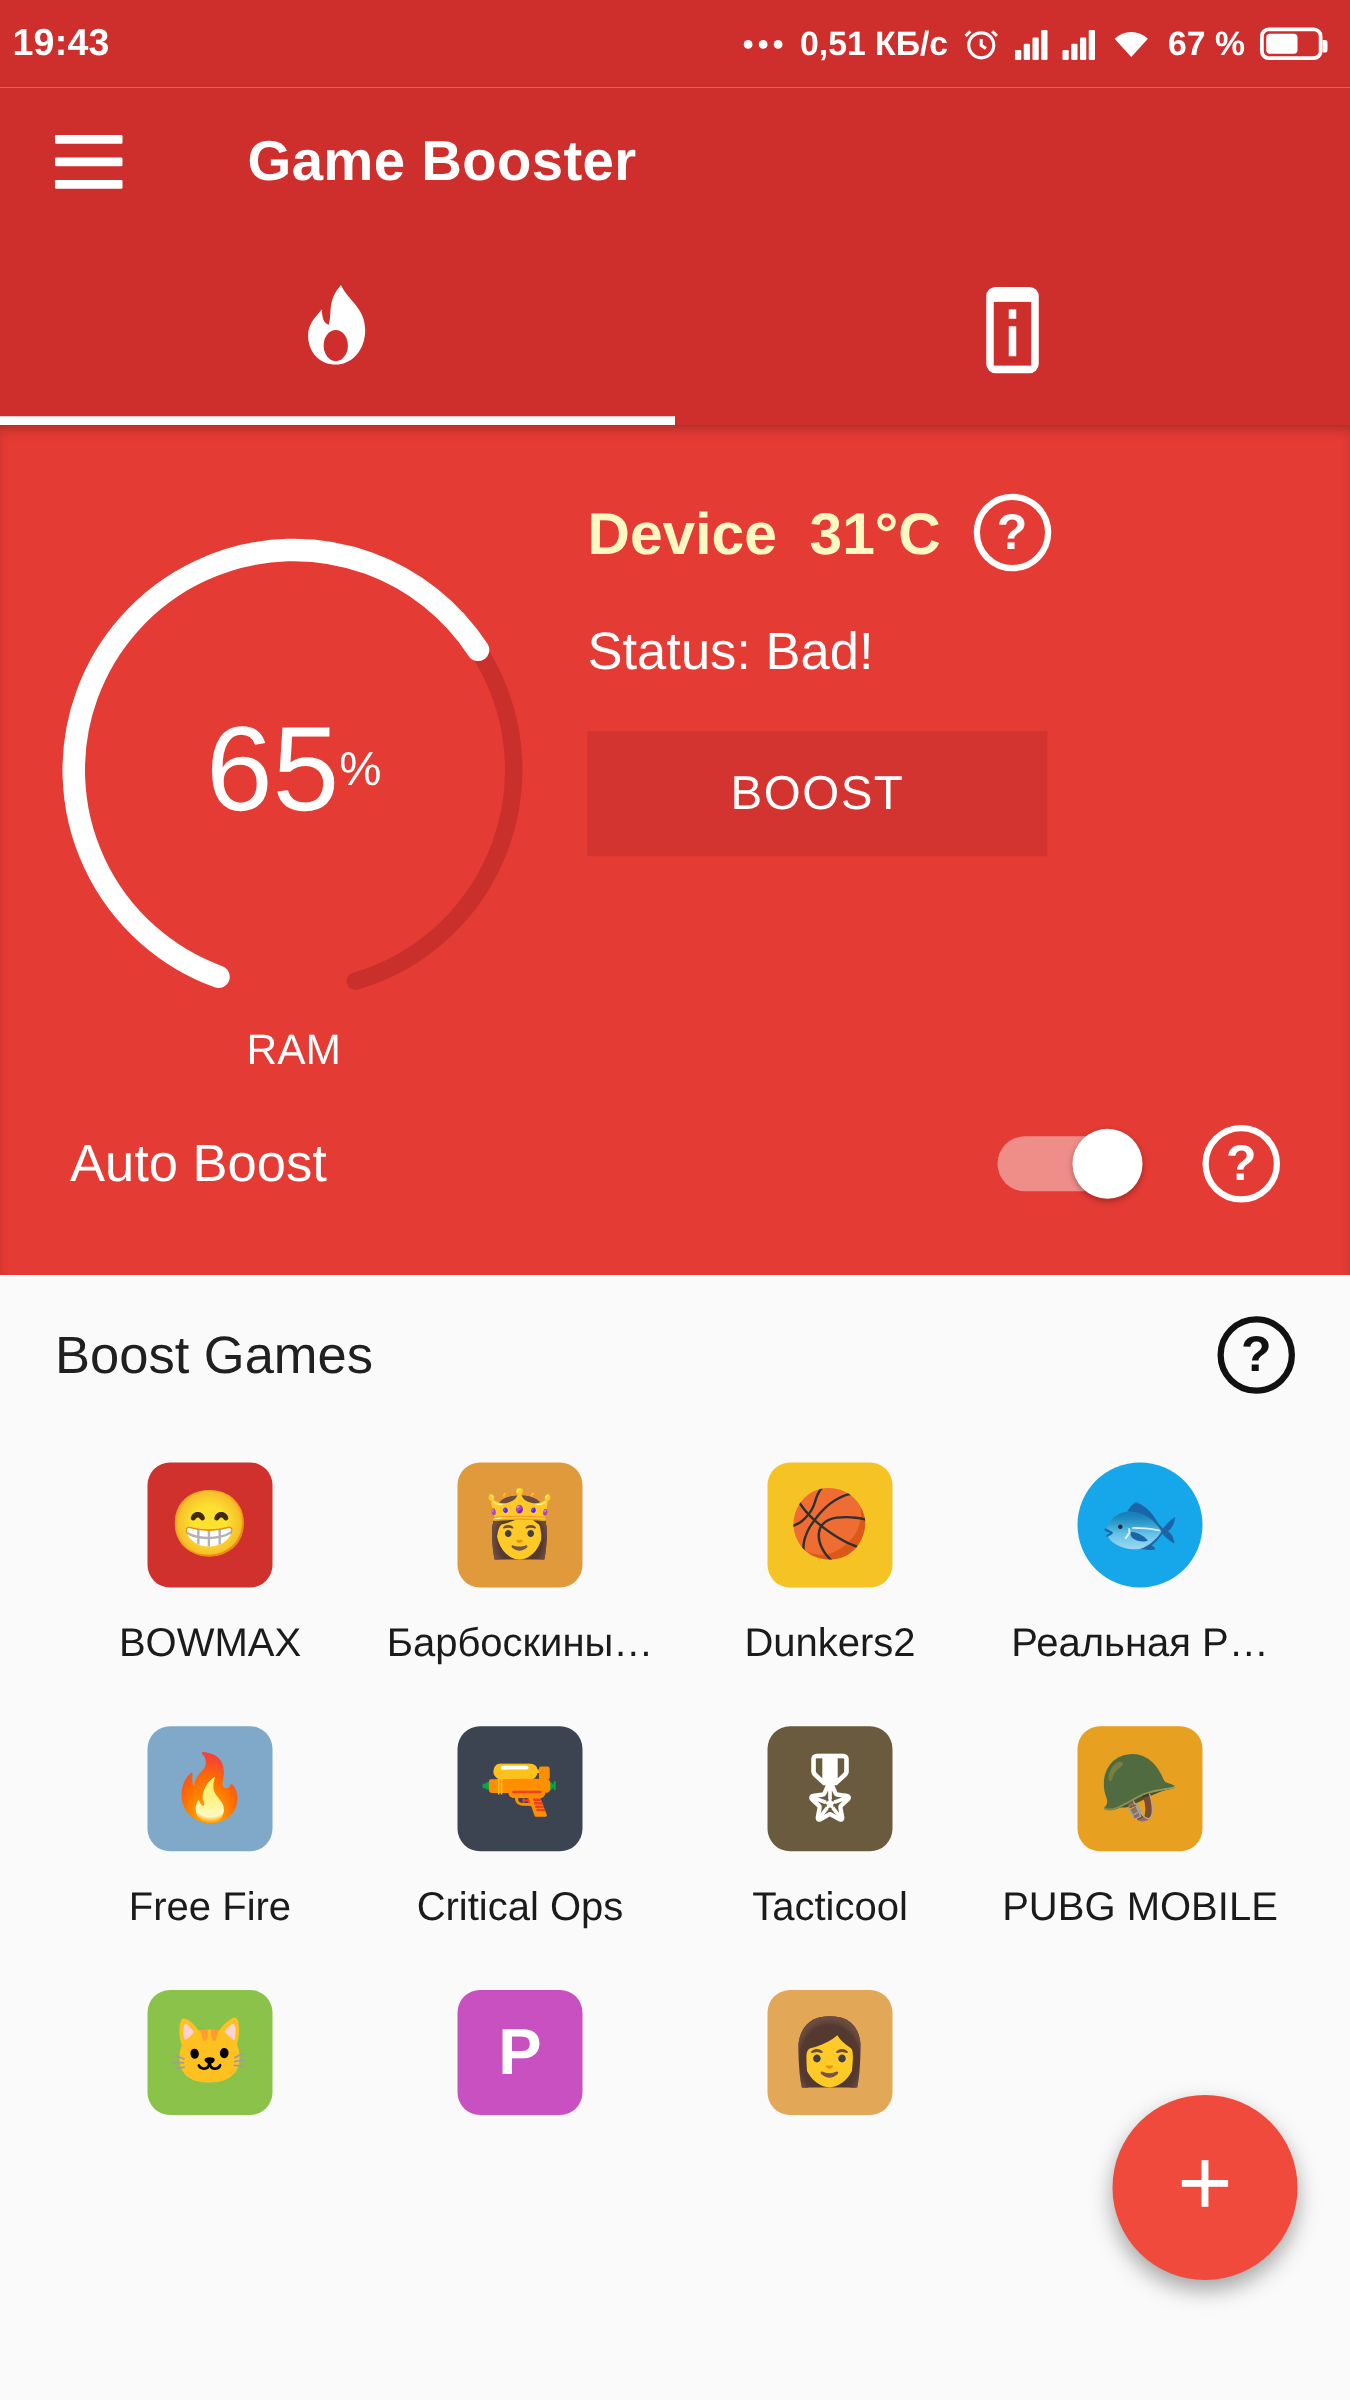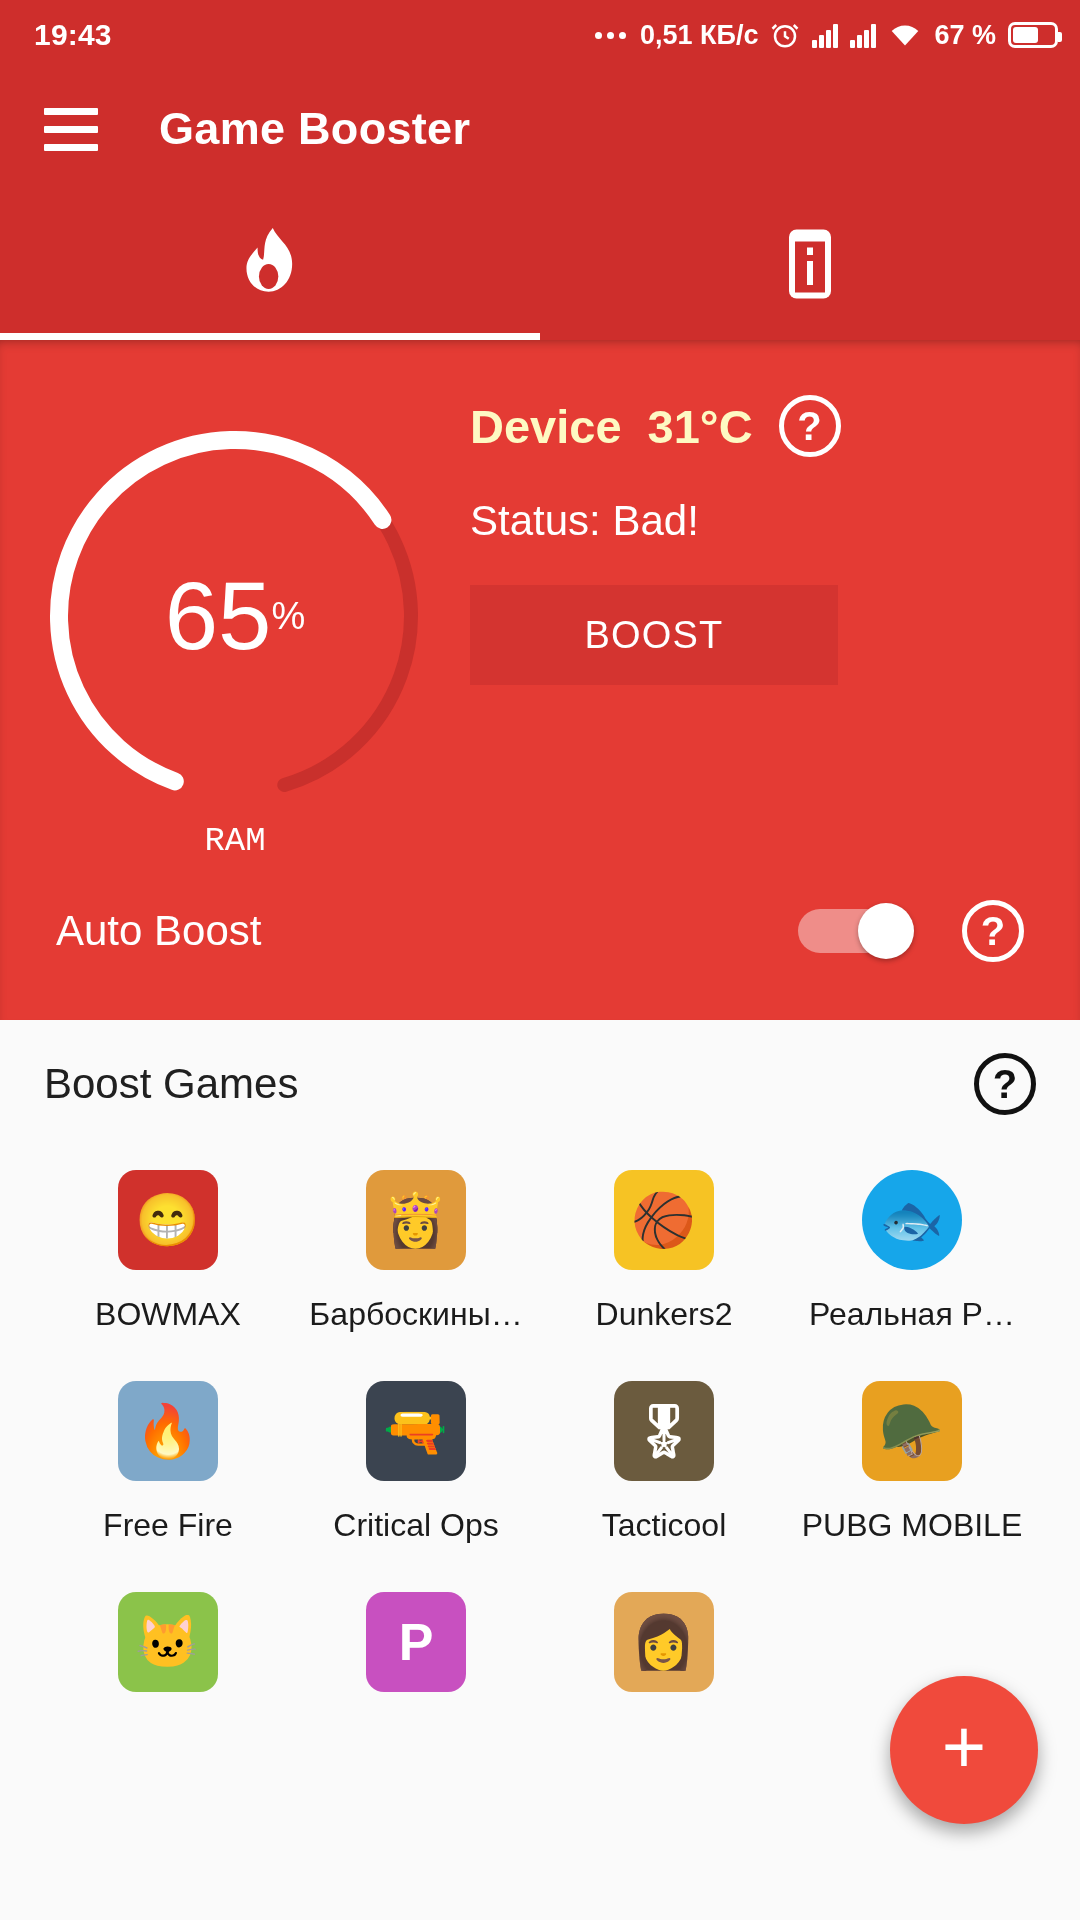--- a/index.html
+++ b/index.html
@@ -8,21 +8,21 @@
     font-family:"Liberation Sans", sans-serif;
     background:#FAFAFA;
     overflow:hidden;
     position:relative;
   }
 
   
   .statusbar {
     height:70px; background:#CE2E2C; color:#fff;
     display:flex; align-items:center; justify-content:space-between;
-    padding:0 22px 0 34px;
+    padding:0 22px 0 10px;
   }
   .sb-time { font-size:30px; font-weight:700; letter-spacing:.2px; }
   .sb-right { display:flex; align-items:center; gap:12px; }
   .sb-dots { display:flex; gap:5px; align-items:center; margin-right:2px; }
   .sb-dots i { width:7px; height:7px; border-radius:50%; background:#fff; display:block; }
   .sb-speed { font-size:27px; font-weight:700; }
   .ico { display:block; }
   .sig { display:flex; align-items:flex-end; gap:2px; height:26px; }
   .sig b { width:5px; background:#fff; display:block; border-radius:1px; }
   .sig b:nth-child(1){height:8px}
@@ -36,21 +36,21 @@
   }
   .battery::after{
     content:""; position:absolute; right:-7px; top:7px; width:4px; height:10px;
     background:#fff; border-radius:0 2px 2px 0;
   }
   .battery i { display:block; height:100%; width:62%; background:#fff; border-radius:3px; }
 
   
   .toolbar {
     background:#CE2E2C; height:118px;
-    display:flex; align-items:center; padding-left:44px; gap:61px;
+    display:flex; align-items:center; padding-left:44px; gap:100px;
   }
   .hamburger { width:54px; display:flex; flex-direction:column; gap:11px; cursor:pointer; }
   .hamburger span { display:block; height:7px; background:#fff; border-radius:1px; }
   .app-title { color:#fff; font-size:45px; font-weight:700; letter-spacing:.3px; }
 
   
   .tabs { background:#CE2E2C; height:152px; display:flex; position:relative; }
   .tab { flex:1; display:flex; align-items:center; justify-content:center; }
   .tab-indicator {
     position:absolute; bottom:0; left:0; width:50%; height:7px; background:#fff;
@@ -72,21 +72,21 @@
   .gauge { position:relative; width:400px; height:400px; margin-top:12px; }
   .gauge svg { position:absolute; inset:0; }
   .gauge-center {
     position:absolute; inset:0; display:flex;
     align-items:center; justify-content:center;
   }
   .gauge-value { color:#fff; font-size:96px; font-weight:300; line-height:1; }
   .gauge-unit { color:#fff; font-size:38px; font-weight:400; vertical-align:super; }
   .gauge-label {
     position:absolute; left:0; right:0; bottom:-44px; text-align:center;
-    color:#fff; font-size:34px; font-weight:400;font-family:Liberation Mono, monospace;
+    color:#fff; font-size:34px; font-weight:400;
   }
 
   .info { flex:1; padding:55px 40px 0 0; }
   .info-row1 {
     display:flex; align-items:center; gap:26px; margin-bottom:40px;
   }
   .device-label { color:#fef9c3; font-size:47px; font-weight:700; }
   .device-temp { color:#fef9c3; font-size:47px; font-weight:700; }
   .status-text { color:#fff; font-size:42px; font-weight:400; margin-bottom:40px; }
   .boost-btn {

